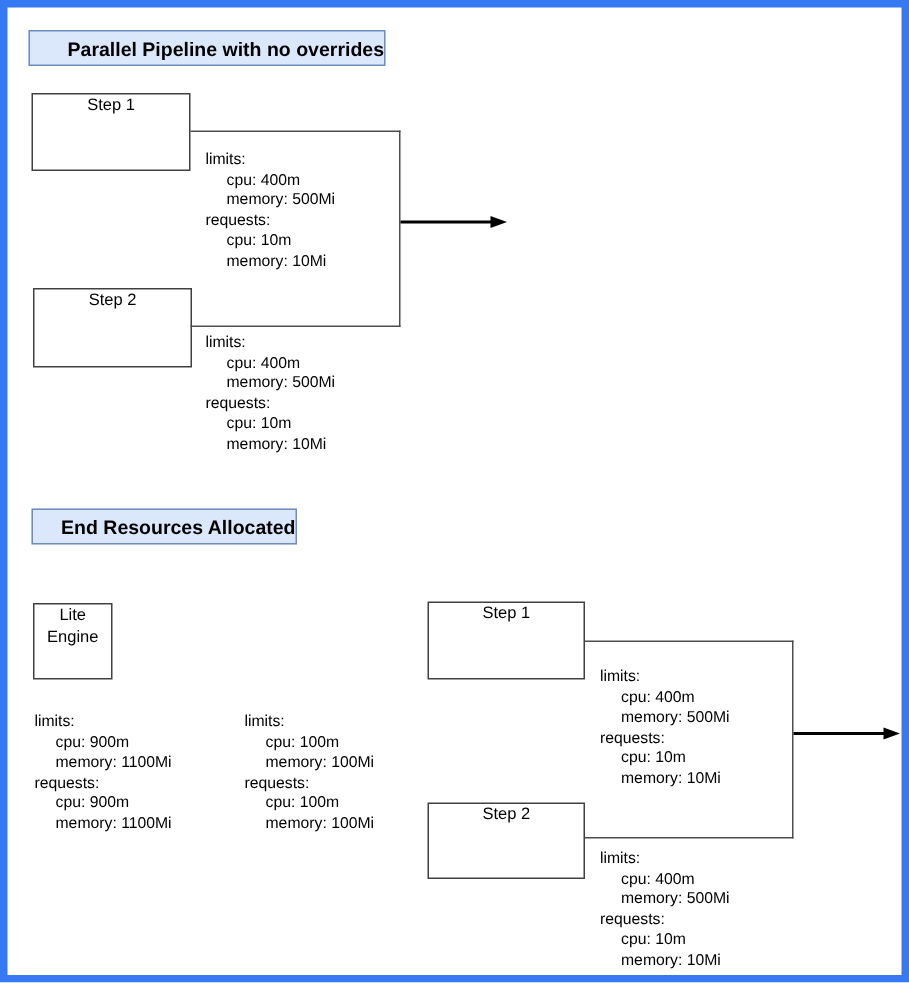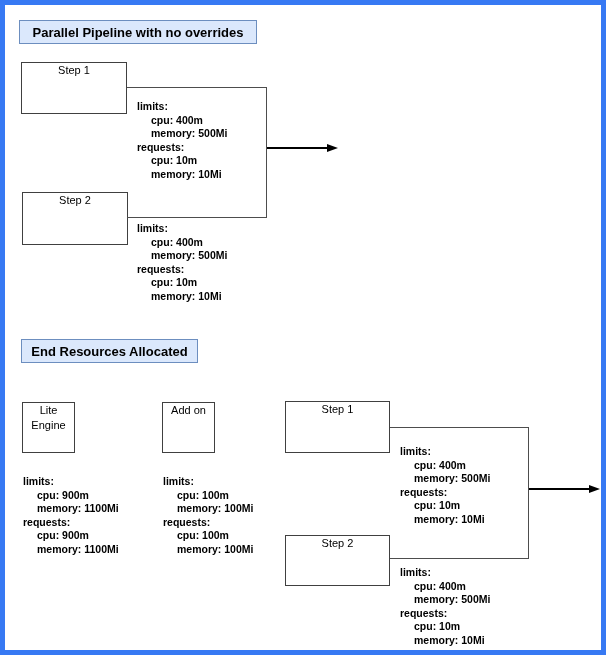--- a/index.html
+++ b/index.html
@@ -14,21 +14,21 @@
     color: #000000;
     overflow: hidden;
   }
   .abs { position: absolute; }
   .title-box {
     box-sizing: border-box;
     background: var(--title-bg, #dbe8fc);
     border: 1px solid var(--title-border, #6c8ebf);
     display: flex;
     align-items: center;
-    justify-content: center;
+    justify-content: flex-end;
     font-size: 13px;
     font-weight: bold;
     white-space: nowrap;
   }
   .shape-box {
     box-sizing: border-box;
     background: #ffffff;
     border: 1.5px solid var(--shape-border, #404040);
     display: flex;
     justify-content: center;
@@ -42,21 +42,21 @@
     border-right: 1px solid var(--line, #4d4d4d);
     border-bottom: 1px solid var(--line, #4d4d4d);
   }
   .arrow-line { height: 2px; background: #000000; }
   .arrow-head {
     width: 0; height: 0;
     border-left: 11px solid #000000;
     border-top: 4.5px solid transparent;
     border-bottom: 4.5px solid transparent;
   }
-  .res { font-size: 10.5px; line-height: 13.5px; white-space: nowrap; font-weight: bold; }
+  .res { font-size: 10.5px; line-height: 13.5px; white-space: nowrap; }
   .res .ind { padding-left: 14px; }
 </style>
 </head>
 <body>
 
 <div id="canvas">
 
   <div class="abs title-box" style="left:14px; top:15px; width:238px; height:24px;">
     <span>Parallel Pipeline with no overrides</span>
   </div>
@@ -93,23 +93,20 @@
   </div>
 
   <div class="abs title-box" style="left:16px; top:334px; width:177px; height:24px;">
     <span>End Resources Allocated</span>
   </div>
 
   <div class="abs shape-box" style="left:17px; top:397px; width:53px; height:51px;">
     <span>Lite Engine</span>
   </div>
 
-  <div class="abs shape-box" style="left:157px; top:397px; width:53px; height:51px;">
-    <span>Add on</span>
-  </div>
 
   <div class="abs shape-box" style="left:280px; top:396px; width:105px; height:52px;">
     <span>Step 1</span>
   </div>
 
   <div class="abs shape-box" style="left:280px; top:530px; width:105px; height:51px;">
     <span>Step 2</span>
   </div>
 
   <div class="abs bracket" style="left:385px; top:422px; width:139px; height:132px;"></div>

